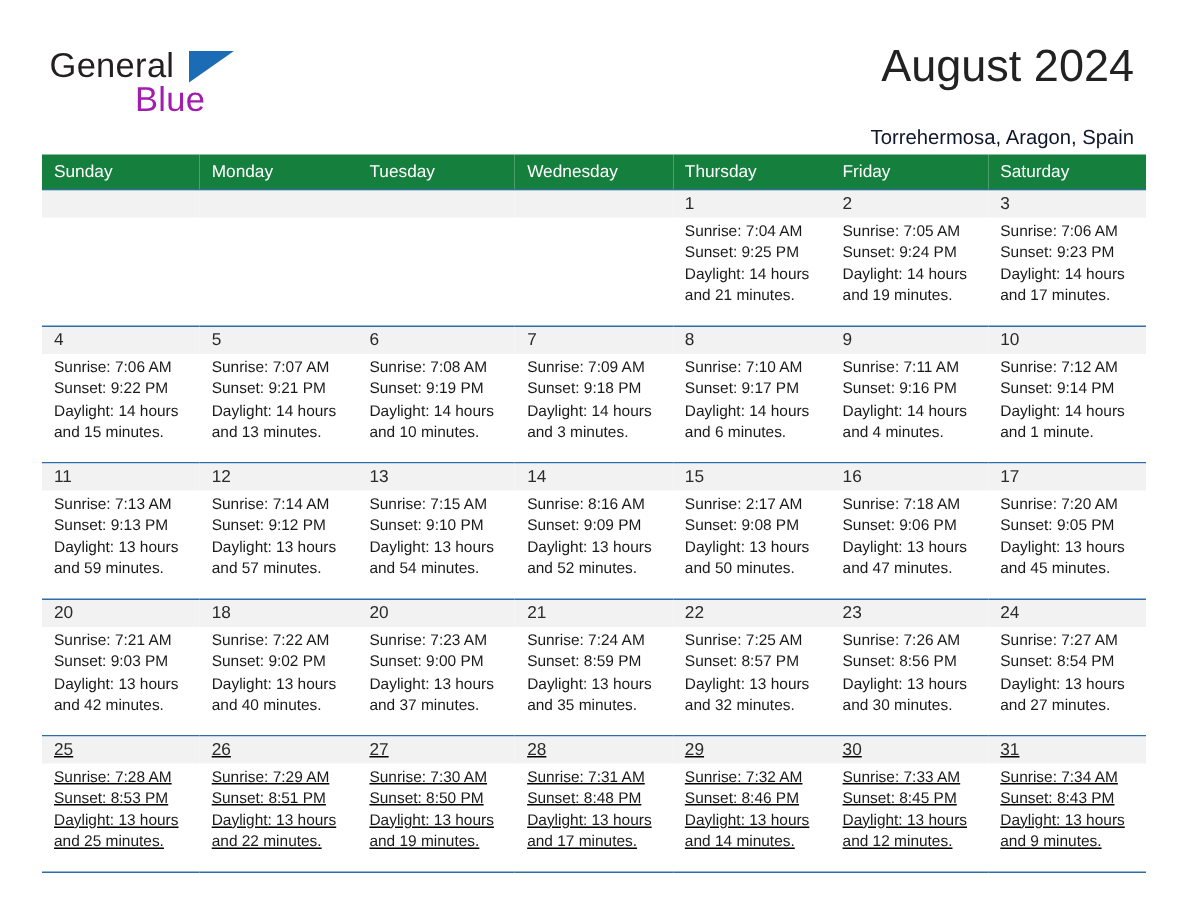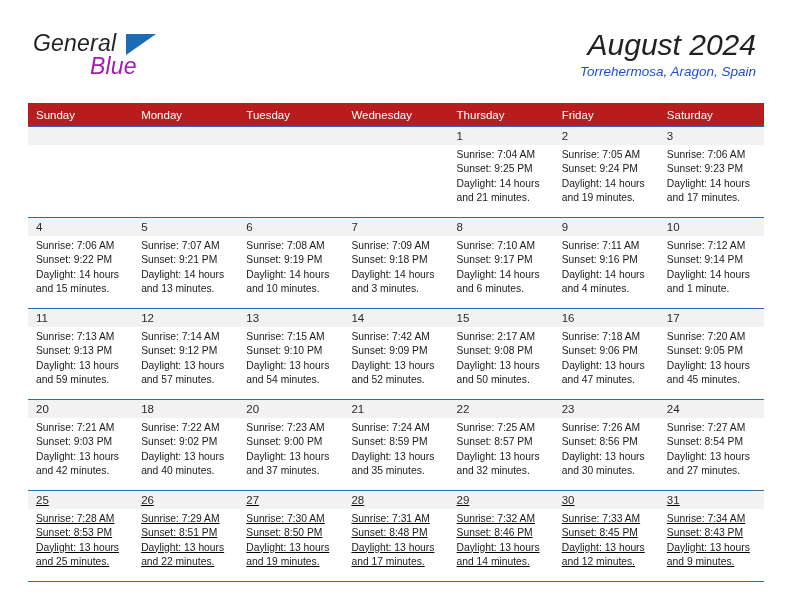--- a/index.html
+++ b/index.html
@@ -21,21 +21,20 @@
     box-sizing: border-box;
   }
 
   
   .header {
     position: absolute;
     left: 0;
     top: 0;
     width: 792px;
     height: 100px;
-    font-style: italic;
   }
   .brand {
     position: absolute;
     left: 33px;
     top: 30px;
     width: 230px;
     height: 56px;
   }
   .brand-general {
     position: absolute;
@@ -72,39 +71,39 @@
   }
   .cal-title {
     font-size: 30px;
     color: #222222;
     line-height: 34px;
     font-weight: normal;
     white-space: nowrap;
   }
   .cal-subtitle {
     font-size: 13.5px;
-    color: #1d4ed8;
+    color: #0f172a;
     line-height: 20px;
-    margin-top: 0;
+    margin-top: 20px;
     white-space: nowrap;
   }
 
   
   .calendar {
     position: absolute;
     left: 28px;
     top: 103px;
     width: 736px;
     border-collapse: collapse;
     table-layout: fixed;
   }
   .calendar col { width: 105.14px; }
 
   .calendar thead th {
-    background: #b91c1c;
+    background: #15803d;
     color: #ffffff;
     font-size: 11.5px;
     font-weight: normal;
     text-align: left;
     padding: 5px 0 5px 8px;
     height: 13px;
     vertical-align: middle;
     border: none;
   }
 
@@ -374,21 +373,21 @@
                 <div>Sunset: 9:10 PM</div>
                 <div>Daylight: 13 hours</div>
                 <div>and 54 minutes.</div>
               </div>
             </div>
           </td>
           <td>
             <div class="cell">
               <div class="cell-daynum">14</div>
               <div class="cell-info">
-                <div>Sunrise: 7:42 AM</div>
+                <div>Sunrise: 8:16 AM</div>
                 <div>Sunset: 9:09 PM</div>
                 <div>Daylight: 13 hours</div>
                 <div>and 52 minutes.</div>
               </div>
             </div>
           </td>
           <td>
             <div class="cell">
               <div class="cell-daynum">15</div>
               <div class="cell-info">

